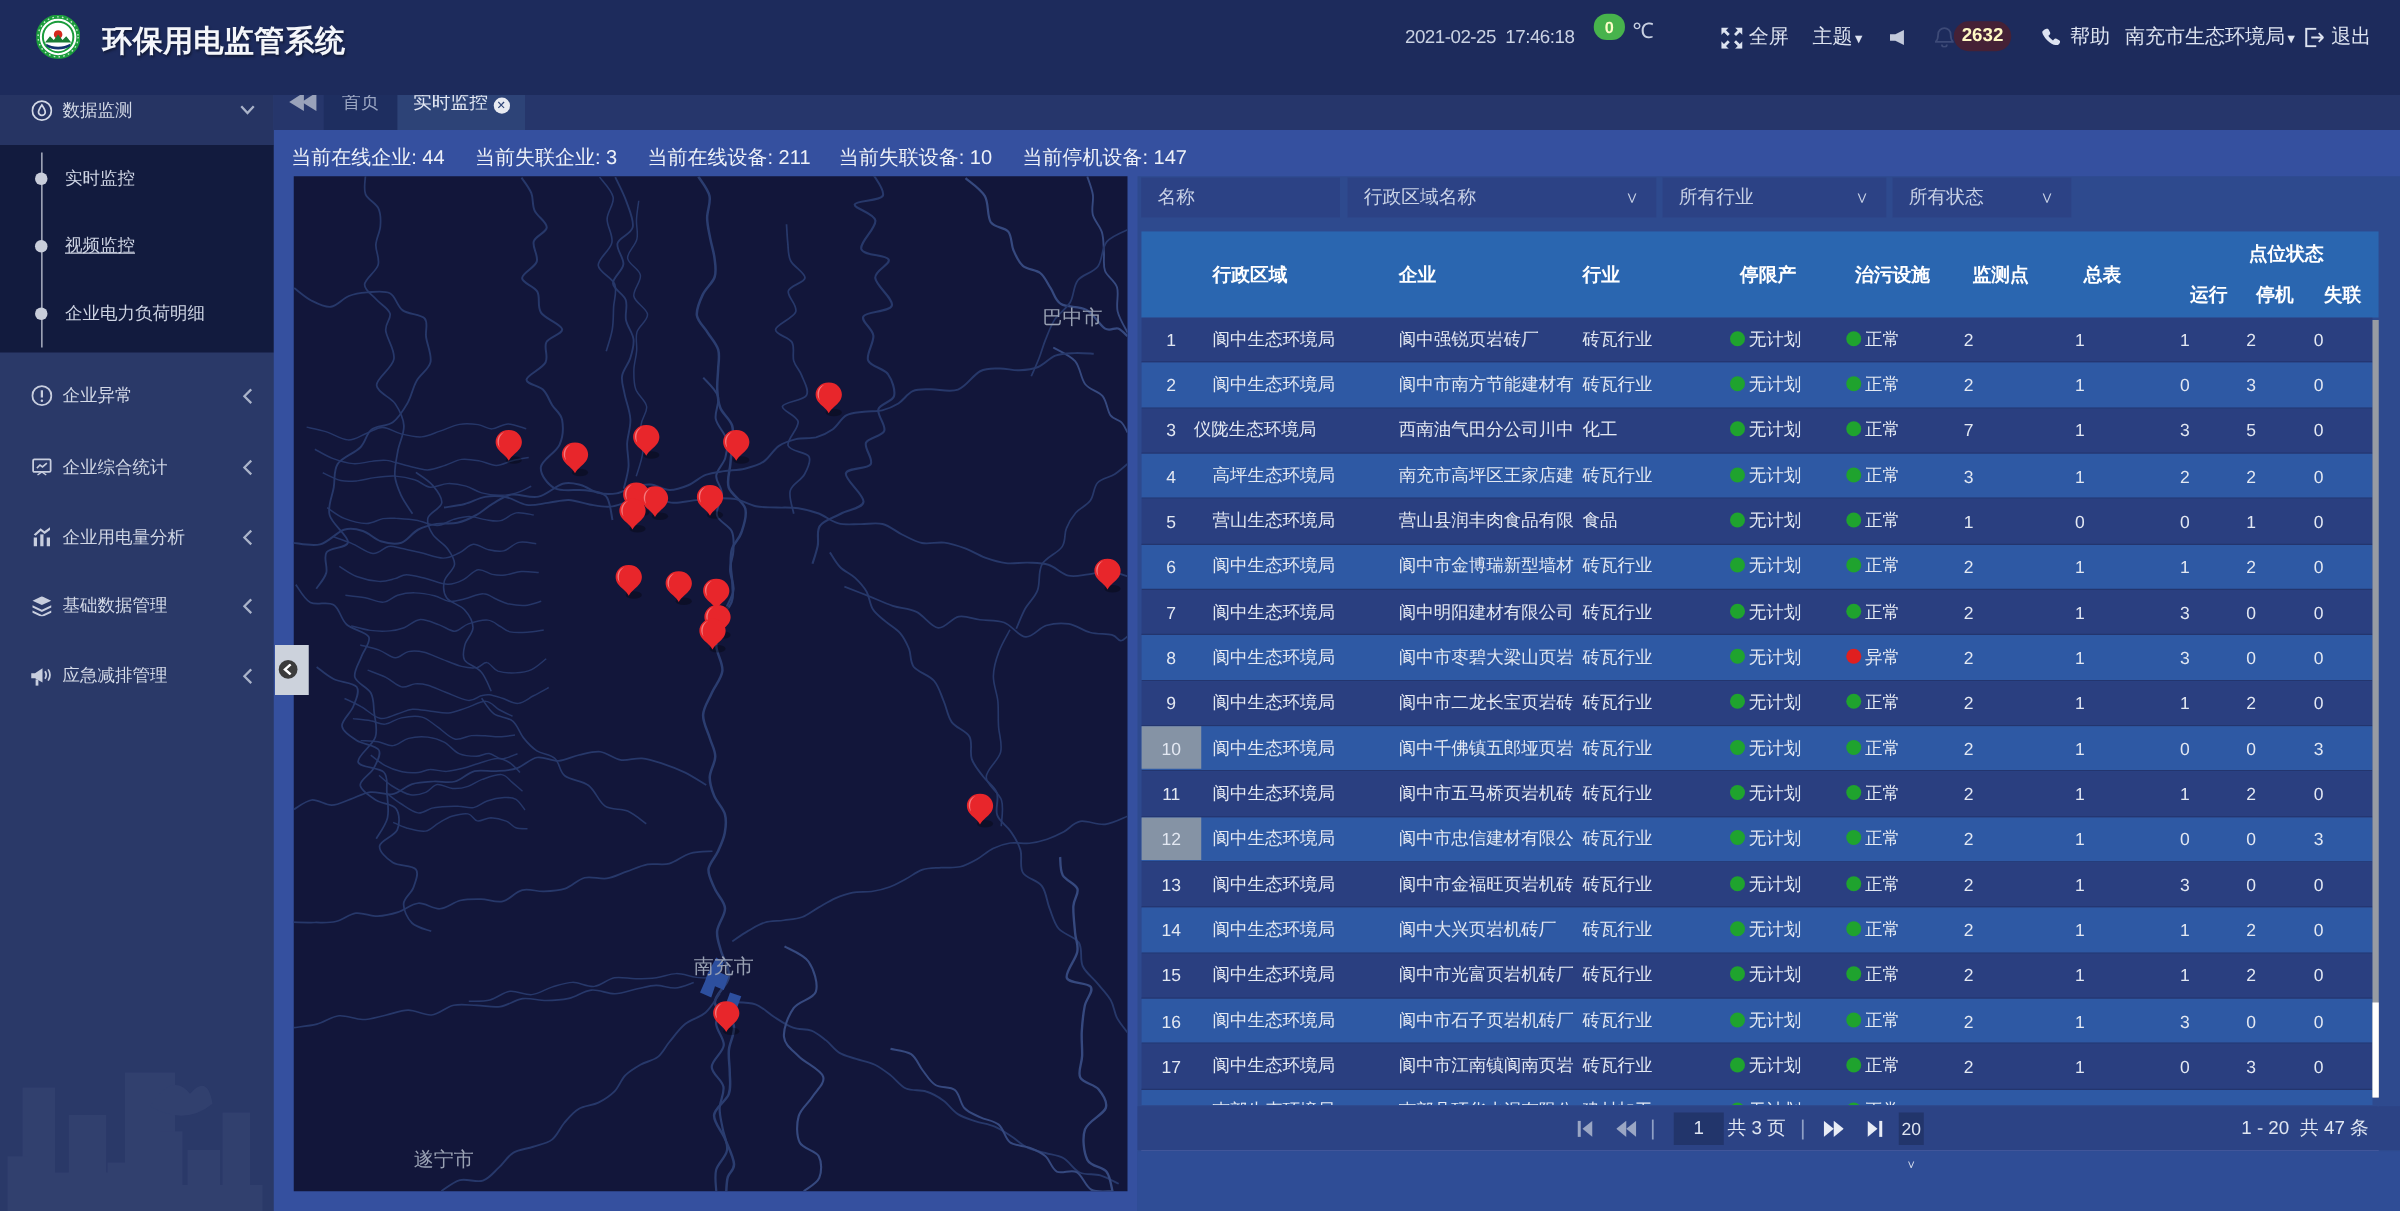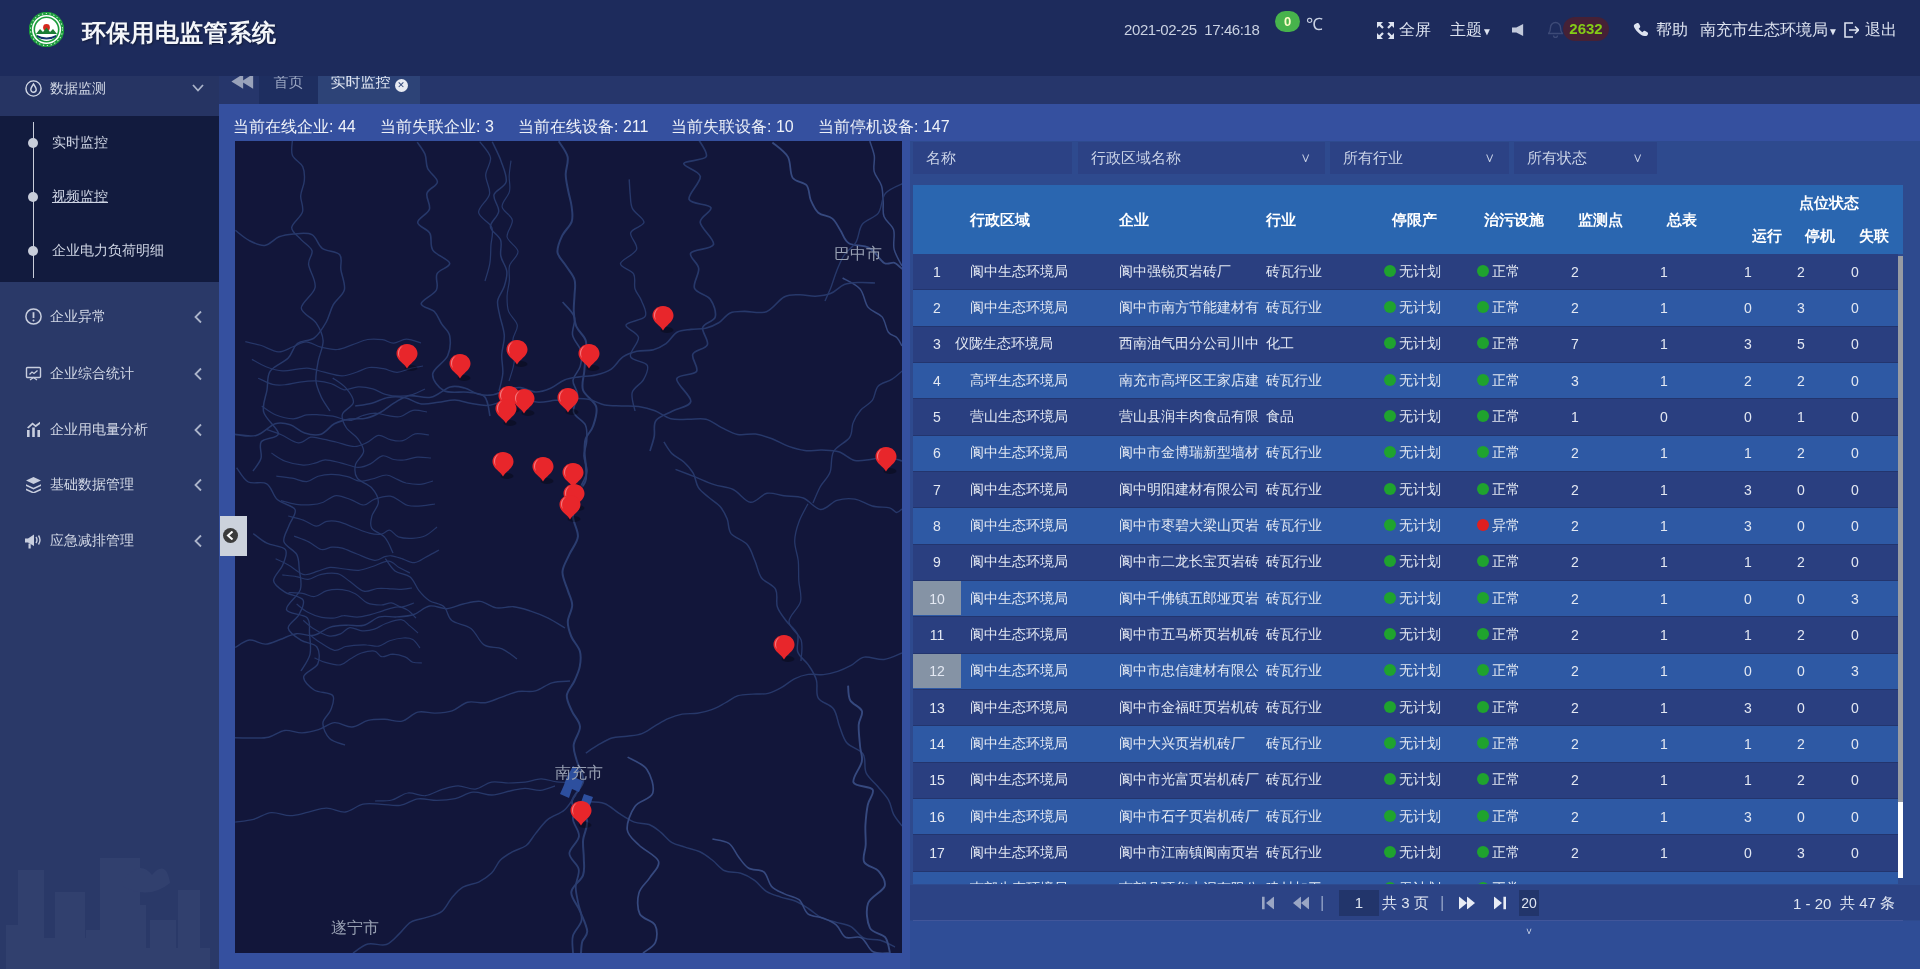--- a/index.html
+++ b/index.html
@@ -69,21 +69,21 @@
   </svg>
   <div class="hright" style="left:1399px;text-align:right;">全屏</div>
   <div class="hright" style="left:1450px;">主题<span style="font-size:10px;">▼</span></div>
   <svg class="abs" style="left:1512px;top:24px;" width="12" height="12" viewBox="0 0 14 14" fill="#c2c9db">
       <path d="M13 0 L5 4 H0 v6 h5 l8 4 Z"></path>
     </svg>
   <svg class="abs" style="left:1548px;top:21px;" width="15" height="17" viewBox="0 0 15 17" fill="none" stroke="#3d4a77" stroke-width="1.4">
       <path d="M7.5 1.5 a5 5 0 0 1 5 5 c0 3.5 1 5 2 6 H0.5 c1-1 2-2.5 2-6 a5 5 0 0 1 5-5 Z"></path>
       <path d="M5.5 14.5 a2 2 0 0 0 4 0"></path>
     </svg>
-  <div class="abs" style="left:1563px;top:17px;width:46px;height:24px;border-radius:12px;background:#452136;color:#84cc16;font-size:15px;font-weight:bold;text-align:center;line-height:24px;">2632</div>
+  <div class="abs" style="left:1563px;top:17px;width:46px;height:24px;border-radius:12px;background:#452136;color:#fef9c3;font-size:15px;font-weight:bold;text-align:center;line-height:24px;">2632</div>
   <svg class="abs" style="left:1633px;top:22px;" width="16" height="16" viewBox="0 0 16 16" fill="#dde3f0">
       <path d="M3.6 1.2 C5 .6 5.6 1 6.1 2l.9 1.8c.4.8.2 1.5-.5 2.1l-.8.7c.5 1.1 2.6 3.2 3.7 3.7l.7-.8c.6-.7 1.3-.9 2.1-.5l1.8.9c1 .5 1.4 1.1.8 2.5-.5 1.1-1.5 1.8-2.8 1.6C8.3 14.6 1.4 7.7.8 4 .6 2.7 2.5 1.7 3.6 1.2 Z"></path>
     </svg>
   <div class="hright" style="left:1656px;">帮助</div>
   <div class="hright" style="left:1700px;text-align:right;">南充市生态环境局<span style="font-size:10px;">▼</span></div>
   <svg class="abs" style="left:1843px;top:22px;" width="16" height="16" viewBox="0 0 16 16" fill="none" stroke="#dde3f0" stroke-width="1.6">
       <path d="M10 1 H2 V15 H10"></path>
       <path d="M6 8 H15 M12 4.5 L15.5 8 L12 11.5"></path>
     </svg>
   <div class="hright" style="left:1865px;">退出</div>

